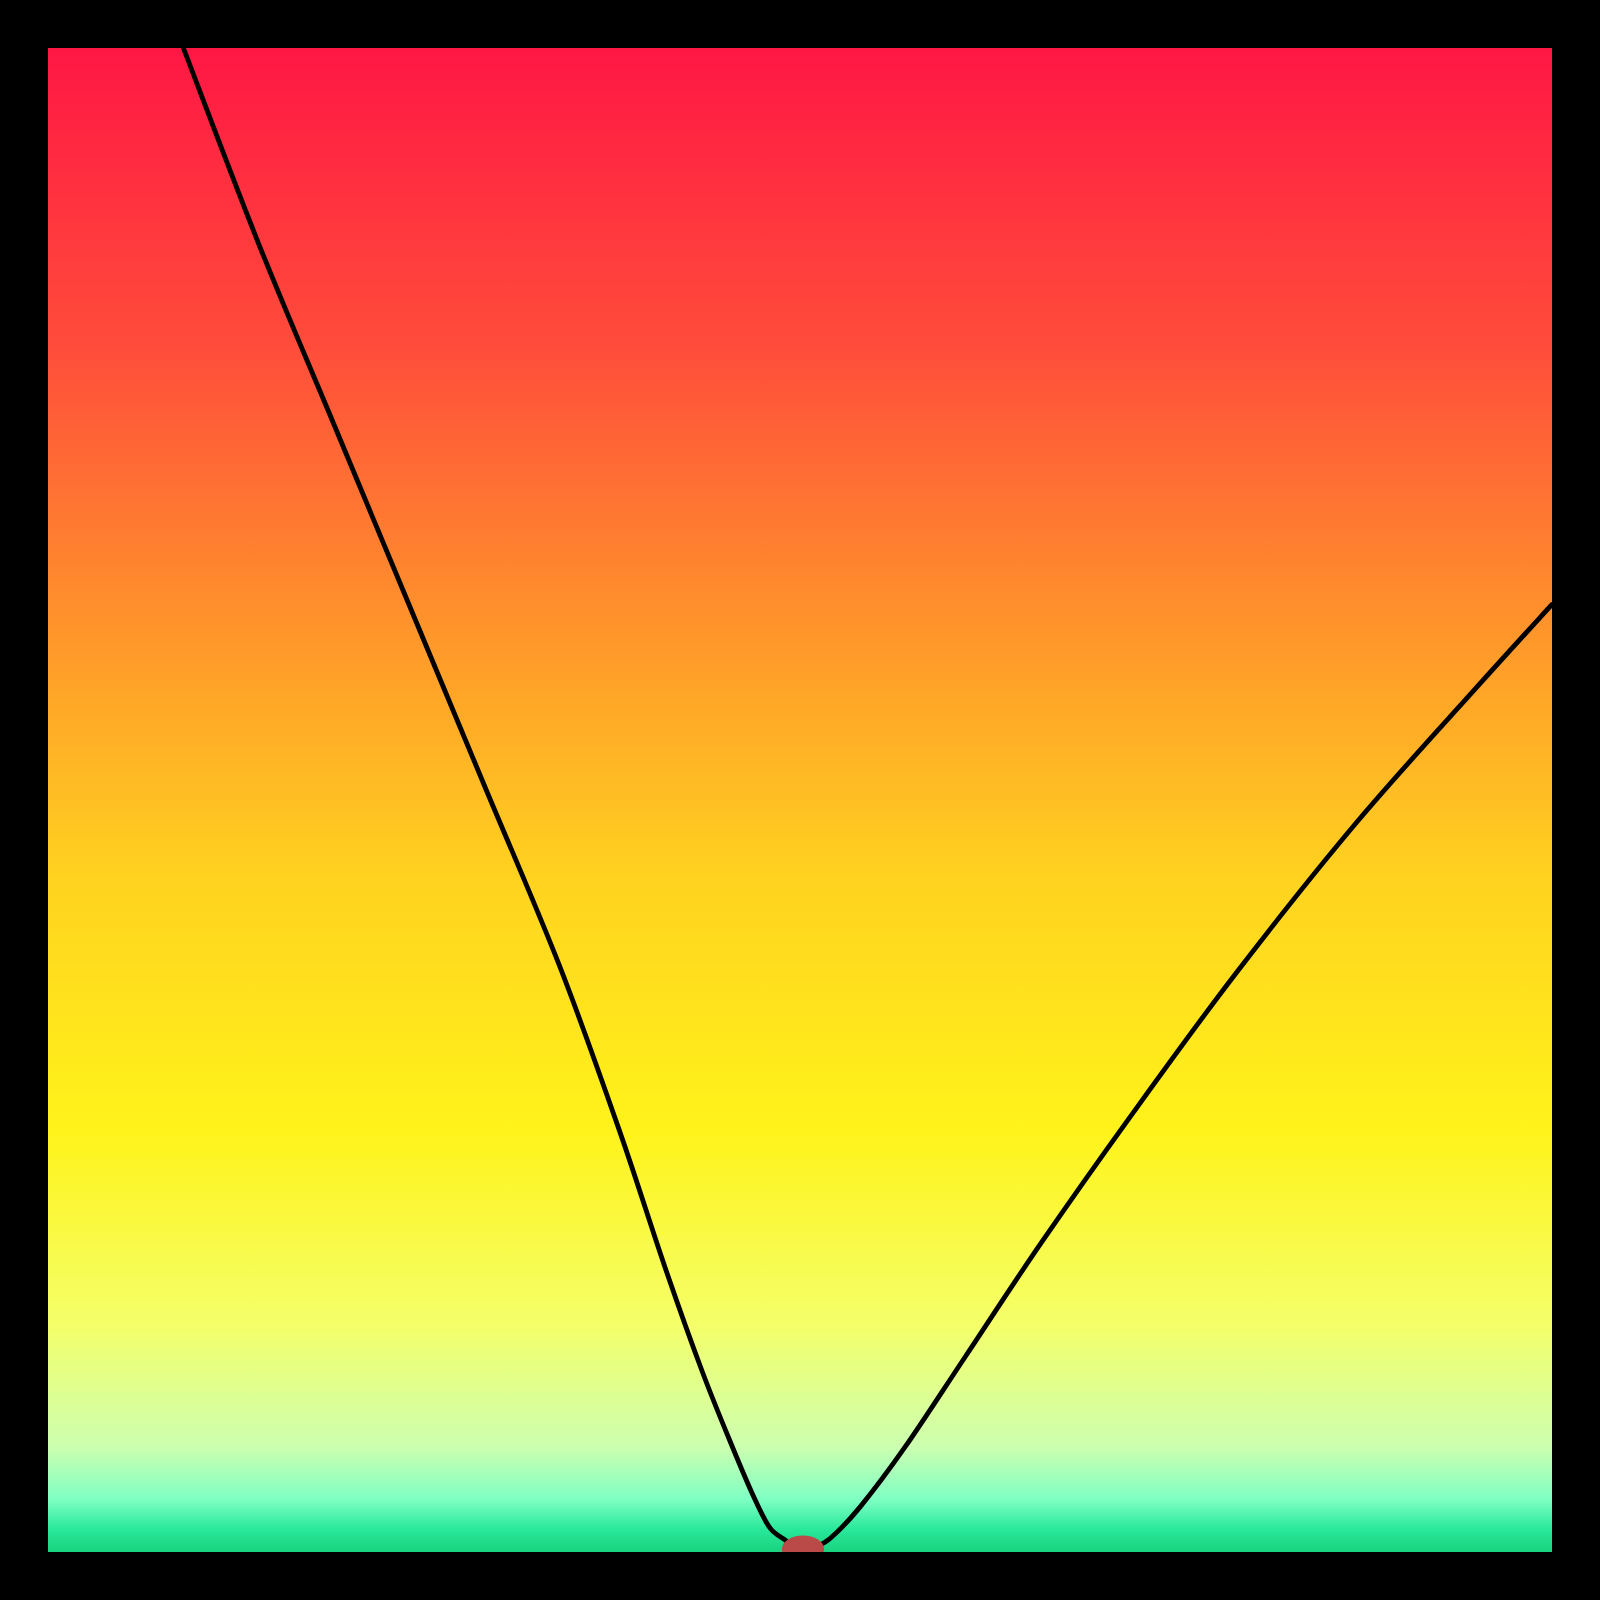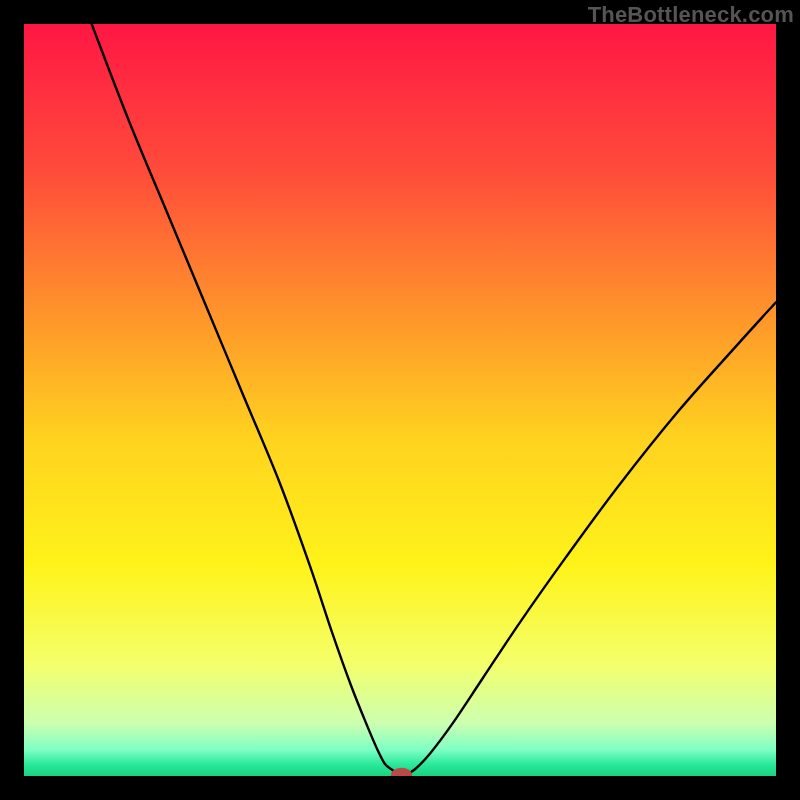--- a/index.html
+++ b/index.html
@@ -35,21 +35,20 @@
     user-select: none;
   }
   svg {
     display: block;
   }
 </style>
 </head>
 <body>
 
 <div class="outer">
-  <div class="watermark">TheBottleneck.com</div>
 
   <div class="plot-area">
     <svg id="chart-svg" width="752" height="752" viewBox="0 0 752 752">
       <defs>
         <linearGradient id="bg-grad" x1="0" y1="0" x2="0" y2="1">
             <stop offset="0.00%" stop-color="#ff1744"></stop>
             <stop offset="20.00%" stop-color="#ff4d3a"></stop>
             <stop offset="40.00%" stop-color="#ff9a2a"></stop>
             <stop offset="55.00%" stop-color="#ffd21f"></stop>
             <stop offset="72.00%" stop-color="#fff31a"></stop>

